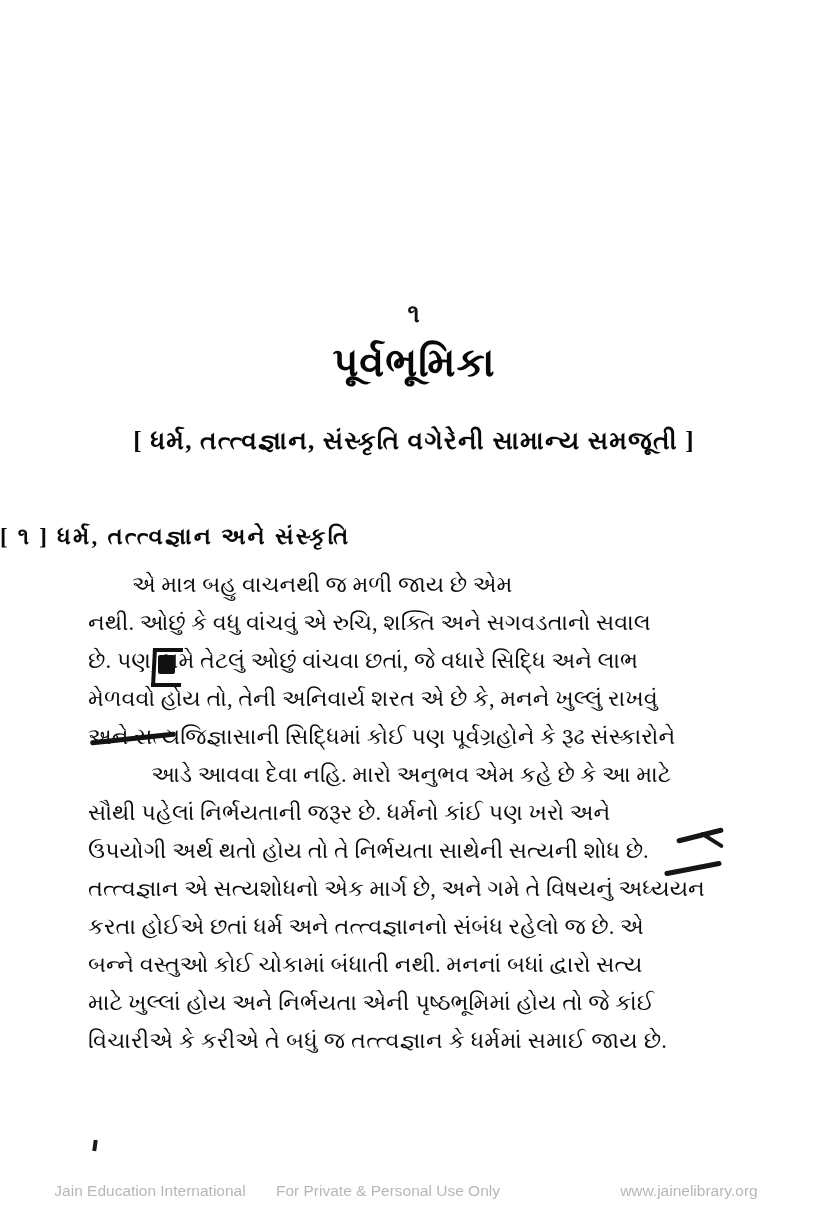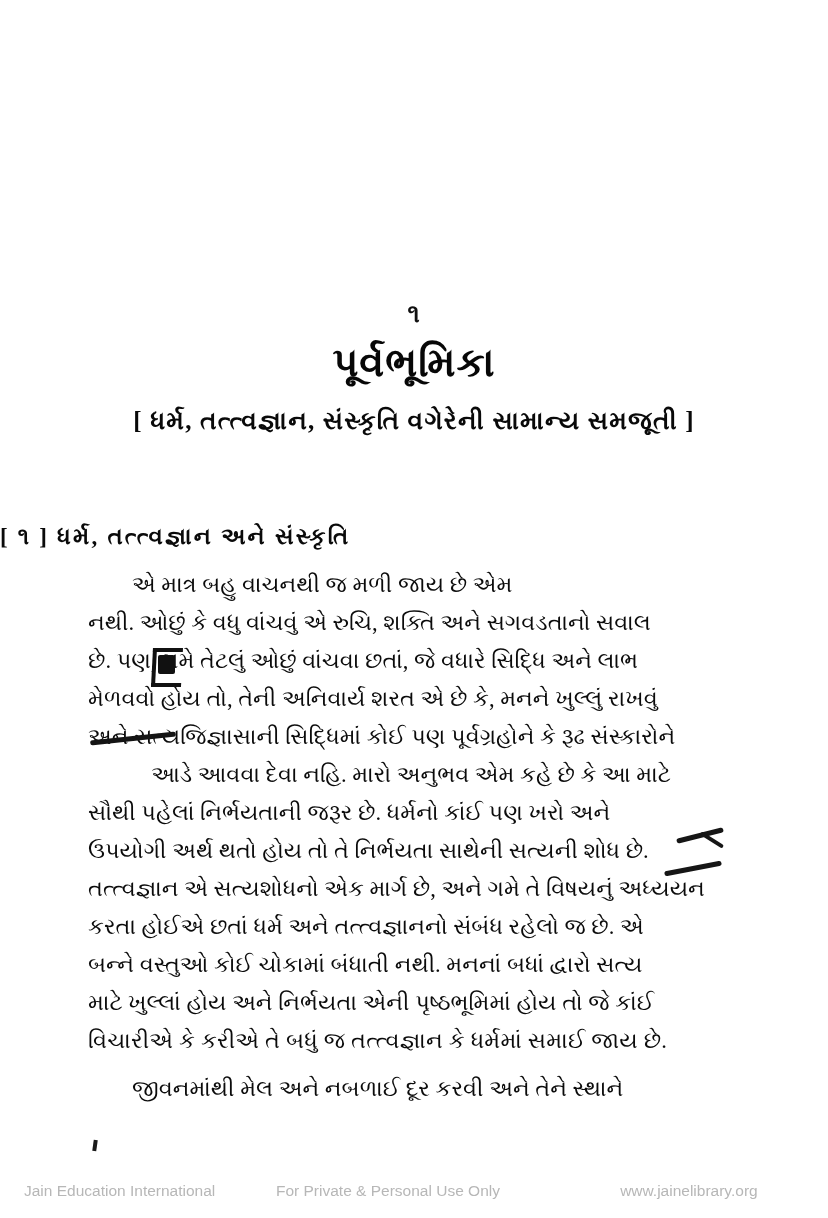--- a/index.html
+++ b/index.html
@@ -37,21 +37,21 @@
   }
   .chapter-title {
     margin-top: 12px;
     font-size: 40px;
     font-weight: 700;
     color: #070707;
     letter-spacing: 1px;
     line-height: 1.15;
   }
   .chapter-subtitle {
-    margin-top: 20px;
+    margin-top: 40px;
     font-size: 25px;
     font-weight: 700;
     color: #090909;
     letter-spacing: 1.2px;
     line-height: 1.2;
   }
 
   
   .section-heading {
     position: absolute;
@@ -174,21 +174,21 @@
     bottom: 18px;
     width: 828px;
     display: flex;
     align-items: center;
     font-family: "Liberation Sans", "DejaVu Sans", sans-serif;
     font-size: 15.5px;
     color: #b7b7b7;
   }
   .footer-left {
     width: 33.33%;
-    text-align: left;
+    text-align: center;
     padding-left: 24px;
     box-sizing: border-box;
   }
   .footer-center {
     width: 33.33%;
     text-align: left;
   }
   .footer-right {
     width: 33.33%;
     text-align: center;
@@ -222,21 +222,20 @@
     <div class="text-line" style="letter-spacing: 0px;">સૌથી પહેલાં નિર્ભયતાની જરૂર છે. ધર્મનો કાંઈ પણ ખરો અને</div>
     <div class="text-line" style="letter-spacing: 0px;">ઉપયોગી અર્થ થતો હોય તો તે નિર્ભયતા સાથેની સત્યની શોધ છે.</div>
     <div class="text-line" style="letter-spacing: 0px;">તત્ત્વજ્ઞાન એ સત્યશોધનો એક માર્ગ છે, અને ગમે તે વિષયનું અધ્યયન</div>
     <div class="text-line" style="letter-spacing: 0px;">કરતા હોઈએ છતાં ધર્મ અને તત્ત્વજ્ઞાનનો સંબંધ રહેલો જ છે. એ</div>
     <div class="text-line" style="letter-spacing: 0px;">બન્ને વસ્તુઓ કોઈ ચોકામાં બંધાતી નથી. મનનાં બધાં દ્વારો સત્ય</div>
     <div class="text-line" style="letter-spacing: 0px;">માટે ખુલ્લાં હોય અને નિર્ભયતા એની પૃષ્ઠભૂમિમાં હોય તો જે કાંઈ</div>
     <div class="text-line last-of-par">વિચારીએ કે કરીએ તે બધું જ તત્ત્વજ્ઞાન કે ધર્મમાં સમાઈ જાય છે.</div>
 
     <div class="para-gap"></div>
 
-    <div class="text-line indent" style="letter-spacing: 0px;">જીવનમાંથી મેલ અને નબળાઈ દૂર કરવી અને તેને સ્થાને</div>
 
   </div>
 
   <div class="artifact blot-box"></div>
   <div class="artifact blot-fill"></div>
   <div class="artifact pen-strike-1"></div>
   <div class="artifact pen-tick-1"></div>
   <div class="artifact pen-tick-1b"></div>
   <div class="artifact pen-tick-2"></div>
   <div class="artifact pen-tick-3"></div>

